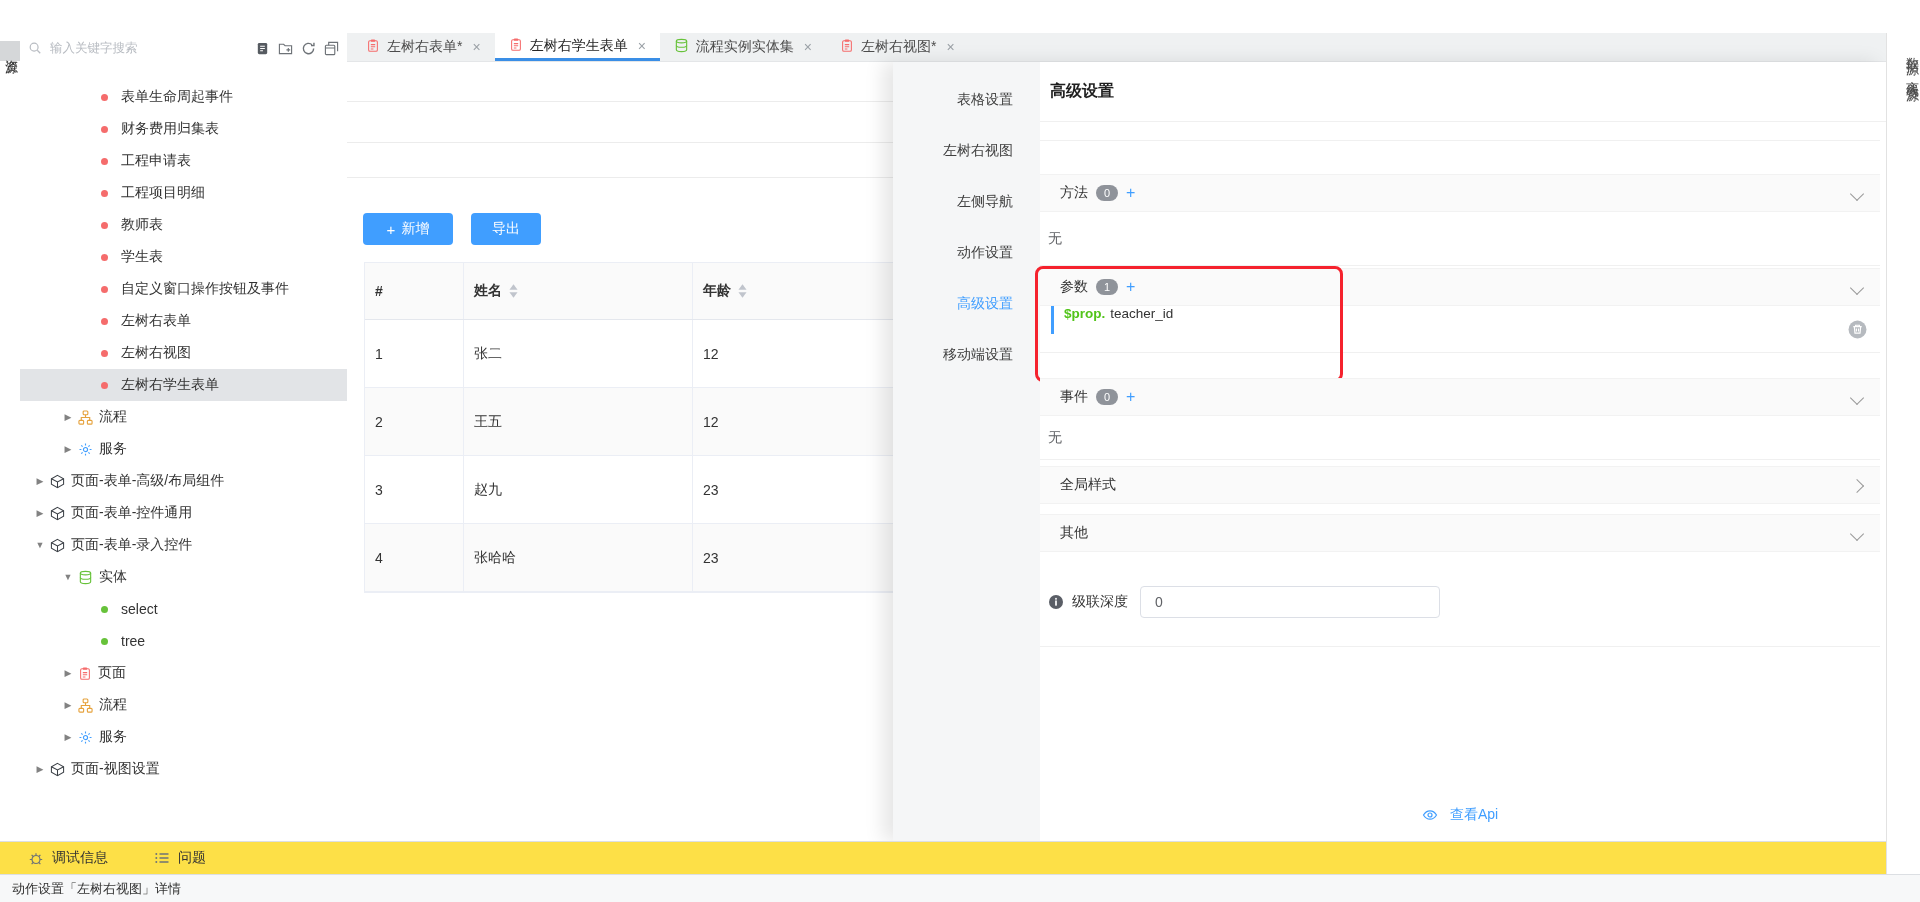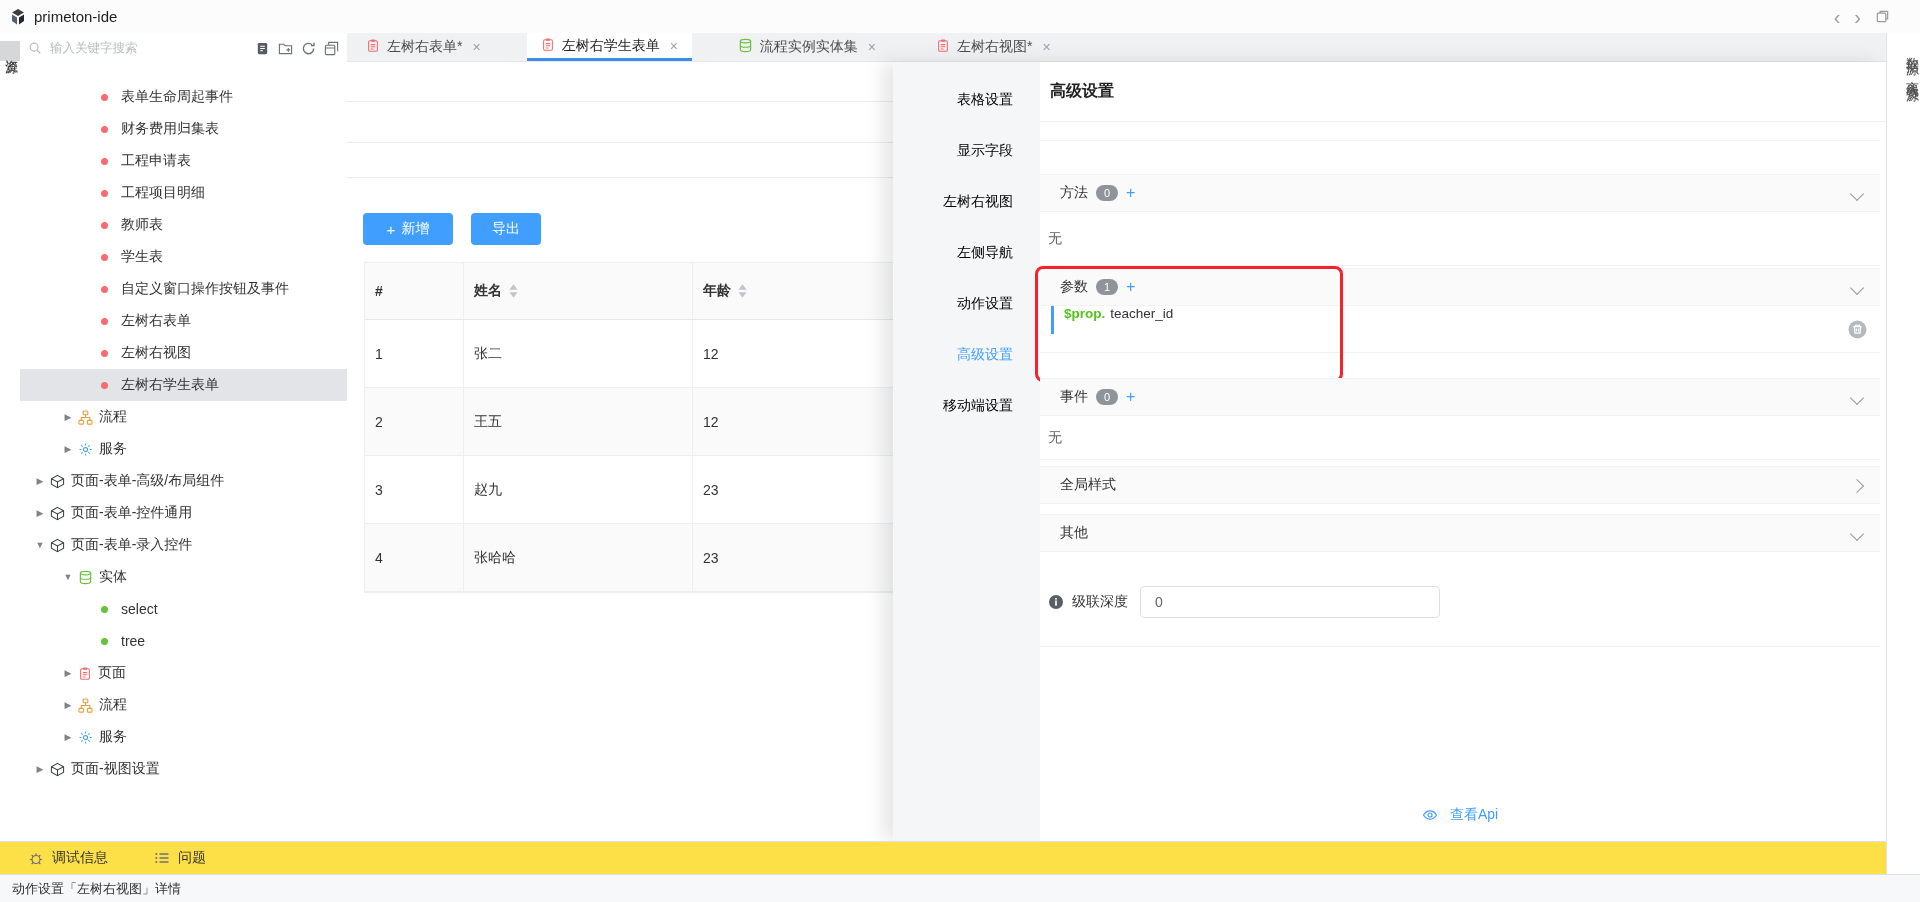--- a/index.html
+++ b/index.html
@@ -26,21 +26,21 @@
   #tree{position:absolute;left:0;top:48px;width:327px;}
   .trow{height:32px;display:flex;align-items:center;cursor:pointer;white-space:nowrap;}
   .trow.sel{background:#e2e4e7;}
   .trow .arr{font-size:9px;color:#828282;width:12px;flex:0 0 12px;text-align:center;margin-right:4px;}
   .trow .dot{width:7px;height:7px;border-radius:50%;flex:0 0 7px;margin-right:7px;}
   .trow .ic{display:inline-flex;margin-right:6px;}
   .lv1{padding-left:14px;} .lv2{padding-left:42px;} .lv3{padding-left:81px;}
   #tree-scrollbar{left:340px;top:300px;width:6px;height:520px;background:#c6c9cd;border-radius:3px;}
   
   #tabstrip{left:347px;top:33px;width:1539px;height:29px;background:#eff1f2;border-bottom:1px solid #e4e6e8;
-            display:flex;align-items:stretch;padding-left:5px;box-sizing:border-box;gap:32px;}
+            display:flex;align-items:stretch;padding-left:5px;box-sizing:border-box;}
   .tab{display:flex;align-items:center;padding:0 14px;gap:7px;color:#4c4c4c;cursor:pointer;}
   .tab.active{background:#fff;border-bottom:3px solid #3a8ee6;color:#262626;}
   .tab .tclose{color:#9aa0a6;font-size:14px;margin-left:3px;}
   
   #main{left:347px;top:62px;width:546px;height:779px;background:#fff;overflow:hidden;}
   .hline{position:absolute;left:0;width:546px;height:1px;background:#ececec;}
   .btn{position:absolute;height:32px;border-radius:4px;background:#409eff;color:#fff;font-size:14px;
        display:flex;align-items:center;justify-content:center;cursor:pointer;}
   #btn-add{left:16px;top:151px;width:90px;gap:6px;}
   #btn-export{left:124px;top:151px;width:70px;}
@@ -51,21 +51,21 @@
   .gh:last-child{border-right:none;}
   .grow{display:flex;height:67px;border-bottom:1px solid #ebeef5;background:#fff;}
   .grow:nth-child(even){background:#fafafa;}
   .gc{display:flex;align-items:center;box-sizing:border-box;padding-left:10px;border-right:1px solid #ebeef5;color:#333;}
   .gc:last-child{border-right:none;}
   .carets{display:inline-flex;flex-direction:column;margin-left:7px;line-height:0;}
   
   #drawer{left:893px;top:62px;width:993px;height:779px;display:flex;background:#fff;
           box-shadow:-10px 0 18px rgba(0,0,0,0.10);}
   #set-nav{width:147px;background:#f5f6f7;flex:0 0 147px;padding-top:12px;box-sizing:border-box;}
-  .snav{height:51px;display:flex;align-items:center;justify-content:flex-end;padding-right:27px;color:#000000;cursor:pointer;}
+  .snav{height:51px;display:flex;align-items:center;justify-content:flex-end;padding-right:27px;color:#404040;cursor:pointer;}
   .snav.active{color:#409eff;}
   #set-content{position:relative;flex:1;background:#fff;}
   #panel-title{position:absolute;left:0;top:0;width:100%;height:60px;border-bottom:1px solid #f0f0f0;
      display:flex;align-items:center;padding-left:10px;box-sizing:border-box;font-size:16px;font-weight:bold;color:#1f1f1f;}
   .cline{position:absolute;left:0;width:840px;height:1px;background:#f0f0f0;}
   .sech{position:absolute;left:0;width:840px;height:38px;background:#fafafa;border-top:1px solid #f2f2f2;
         border-bottom:1px solid #f2f2f2;display:flex;align-items:center;padding-left:20px;box-sizing:border-box;gap:8px;}
   .badge{min-width:16px;height:16px;border-radius:8px;background:#8f939a;color:#fff;font-size:11px;
          display:inline-flex;align-items:center;justify-content:center;padding:0 3px;}
   .plus{color:#409eff;font-size:16px;line-height:1;cursor:pointer;}
@@ -97,40 +97,20 @@
             display:flex;align-items:center;gap:46px;padding-left:28px;box-sizing:border-box;}
   .dbitem{display:flex;align-items:center;gap:8px;color:#333;cursor:pointer;}
   #statusbar{left:0;top:874px;width:1920px;height:28px;background:#f7f8f9;border-top:1px solid #dcdfe3;
              display:flex;align-items:center;padding-left:12px;box-sizing:border-box;font-size:13px;color:#333;}
 </style>
 </head>
 <body>
 
 <div id="app">
 
-  <div id="topbar" class="abs">
-    <span id="logo">
-      <svg width="20" height="20" viewBox="0 0 20 20">
-          <path d="M10 2 16 5.5 10 9 4 5.5z" fill="#3a3f45"></path>
-          <path d="M4 7.5 9 10.5v7L4 14z" fill="#55606b"></path>
-          <path d="M16 7.5 11 10.5v7l5-3.5z" fill="#23282e"></path>
-        </svg>
-    </span>
-    <span id="app-title">primeton-ide</span>
-    <div id="nav-arrows">
-      <span class="navg">‹</span>
-      <span class="navg">›</span>
-      <span style="display:inline-flex;">
-        <svg width="15" height="15" viewBox="0 0 16 16" fill="none" stroke="#9b9b9b" stroke-width="1.3">
-            <rect x="2.5" y="4.5" width="9" height="9" rx="1"></rect>
-            <path d="M5.5 4.5v-2h8v8h-2"></path>
-          </svg>
-      </span>
-    </div>
-  </div>
 
   <div id="left-rail" class="abs">
     <div id="rail-resources">资源</div>
   </div>
 
   <div id="explorer" class="abs">
     <div id="search-row">
       <span style="display:inline-flex;">
         <svg width="14" height="14" viewBox="0 0 16 16" fill="none" stroke="#b8bcc2" stroke-width="1.4">
             <circle cx="7" cy="7" r="4.5"></circle>
@@ -447,21 +427,20 @@
             <div class="gc" style="width: 229px;">张哈哈</div>
             <div class="gc" style="width: 200px;">23</div>
           </div>
         </div>
     </div>
   </div>
 
   <div id="drawer" class="abs">
     <div id="set-nav">
         <div class="snav">表格设置</div>
-        <div class="snav">显示字段</div>
         <div class="snav">左树右视图</div>
         <div class="snav">左侧导航</div>
         <div class="snav">动作设置</div>
         <div class="snav active">高级设置</div>
         <div class="snav">移动端设置</div>
       </div>
     <div id="set-content">
       <div id="panel-title">高级设置</div>
       <div class="cline" style="top:78px;"></div>
 

